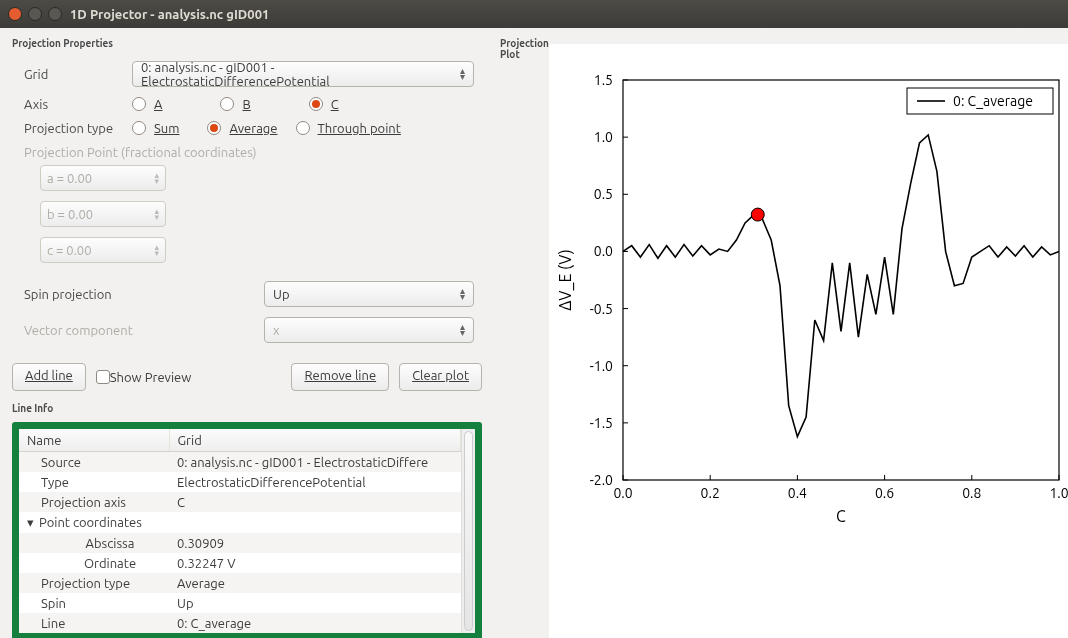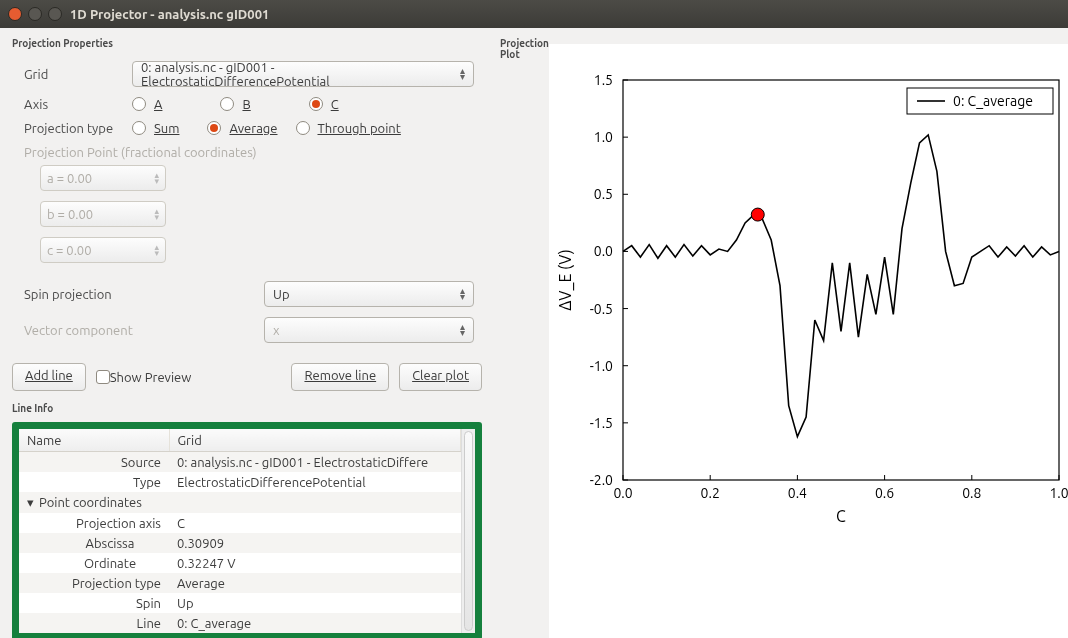--- a/index.html
+++ b/index.html
@@ -73,21 +73,21 @@
 .tbl-wrap { border: 7px solid #15803d; border-radius: 3px; background: #fdba74; margin-top: 4px; height: 218px; display:flex; }
 .tbl { flex:1; overflow:hidden; }
 .tbl-sb { width:14px; background:#eee; border-left:1px solid #ddd; position:relative; }
 .tbl-sb .thumb { position:absolute; top:2px; bottom:2px; left:2px; right:2px; background:linear-gradient(#f9f9f9,#e5e5e5); border:1px solid #ccc; border-radius:7px; }
 table { width: 100%; border-collapse: collapse; }
 th { text-align:left; font-weight:normal; padding:4px 8px; background:linear-gradient(#fbfbfb,#eee); border-bottom:1px solid #d5d2cb; border-right:1px solid #e5e2da; }
 th:first-child{ width:150px; }
 td { padding: 3px 8px; }
 tr.main:nth-child(odd){ background:#f5f4f2; }
 tr.main:nth-child(even){ background:#fff; }
-td.ind { padding-left: 22px; text-align: right; }
+td.ind { padding-left: 22px; }
 td.ind2 { padding-left: 40px; text-align: center; }
 .tree-arrow { display:inline-block; width:10px; margin-right:2px; }
 .hsb { height:14px; margin-top:2px; background:#eee; border:1px solid #ddd; border-radius:3px; position:relative; }
 .hsb .thumb { position:absolute; left:2px; top:1px; bottom:1px; width:200px; background:linear-gradient(#f9f9f9,#e5e5e5); border:1px solid #ccc; border-radius:7px; }
 
 .plot-area { background:#fff; border:none; flex:1; position:relative; margin-top:6px; }
 svg.chart { width: 530px; height: 492px; }
 .activeline { display:flex; align-items:center; gap:8px; margin-top:10px; }
 .combo.xs { width:90px; flex:none; height:24px; }
 </style>
@@ -236,26 +236,26 @@
           <tbody>
             <tr class="main">
                   <td class="ind">Source</td>
                   <td>0: analysis.nc - gID001 - ElectrostaticDiffere</td>
                 </tr>
             <tr class="main">
                   <td class="ind">Type</td>
                   <td>ElectrostaticDifferencePotential</td>
                 </tr>
             <tr class="main">
+                  <td class="ind">Projection axis</td>
+                  <td>C</td>
+                </tr>
+            <tr class="main">
                   <td><span class="tree-arrow">▾</span><span>Point coordinates</span></td>
                   <td></td>
-                </tr>
-            <tr class="main">
-                  <td class="ind">Projection axis</td>
-                  <td>C</td>
                 </tr>
             <tr class="main">
                   <td class="ind2">Abscissa</td>
                   <td>0.30909</td>
                 </tr>
             <tr class="main">
                   <td class="ind2">Ordinate</td>
                   <td>0.32247 V</td>
                 </tr>
             <tr class="main">

